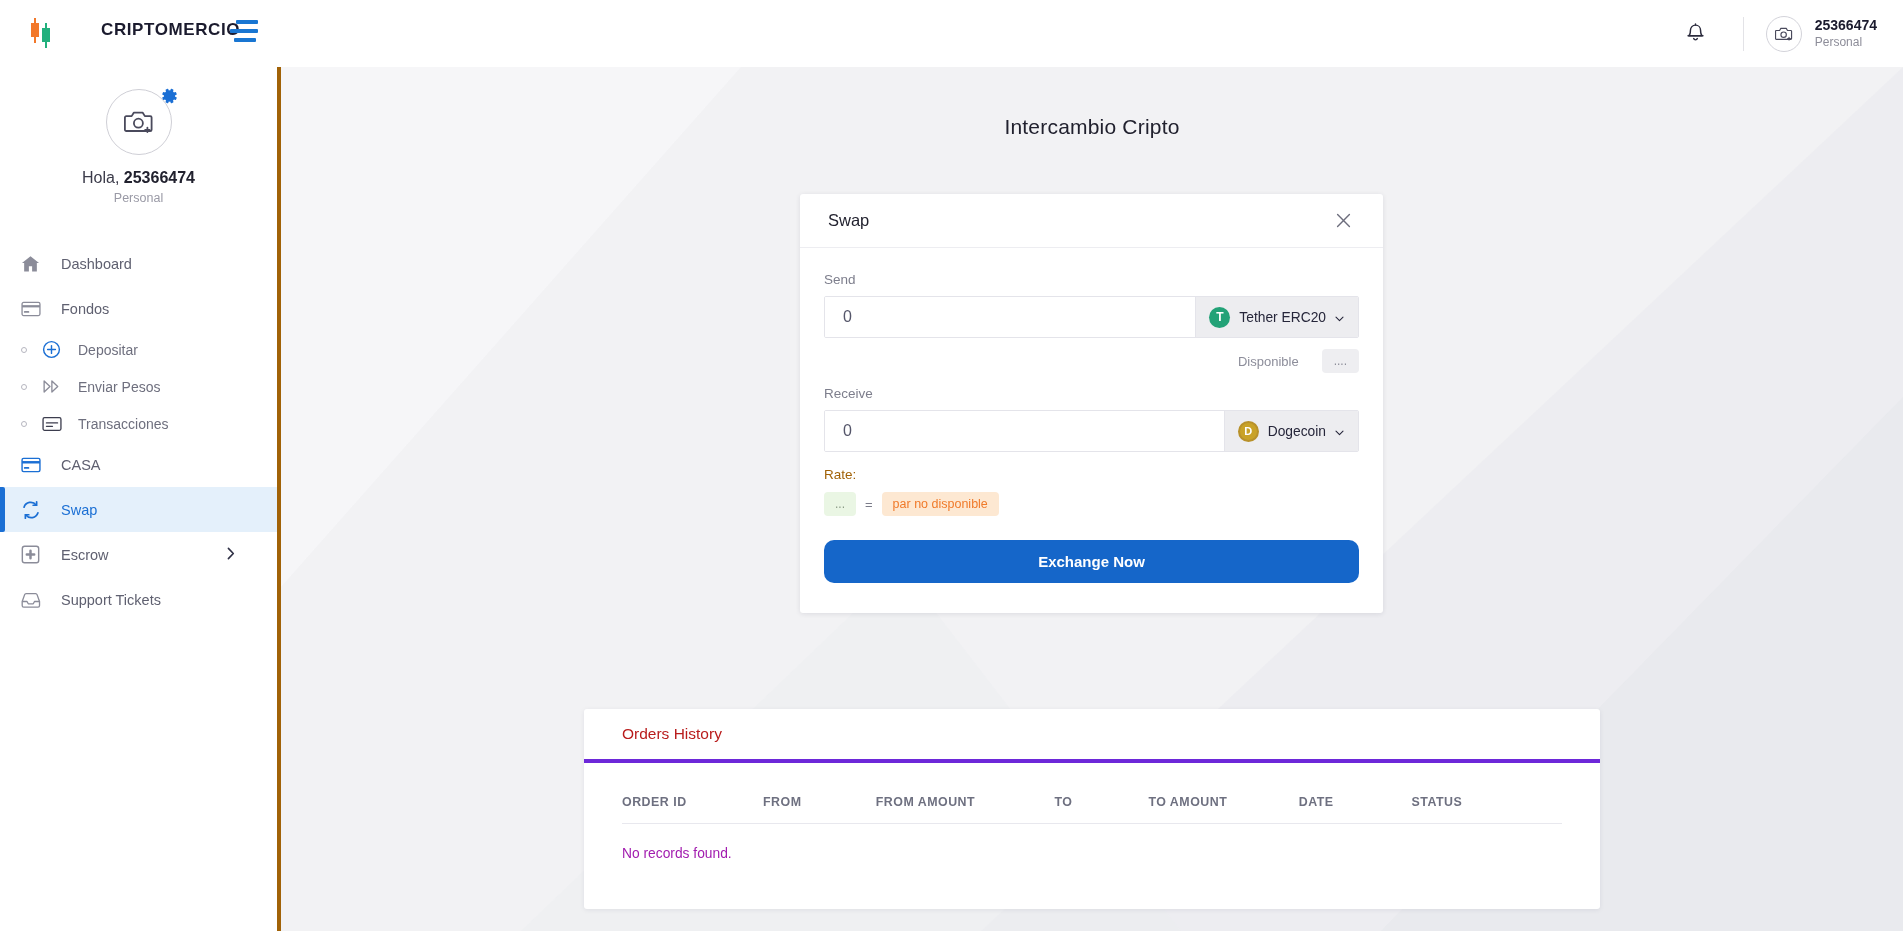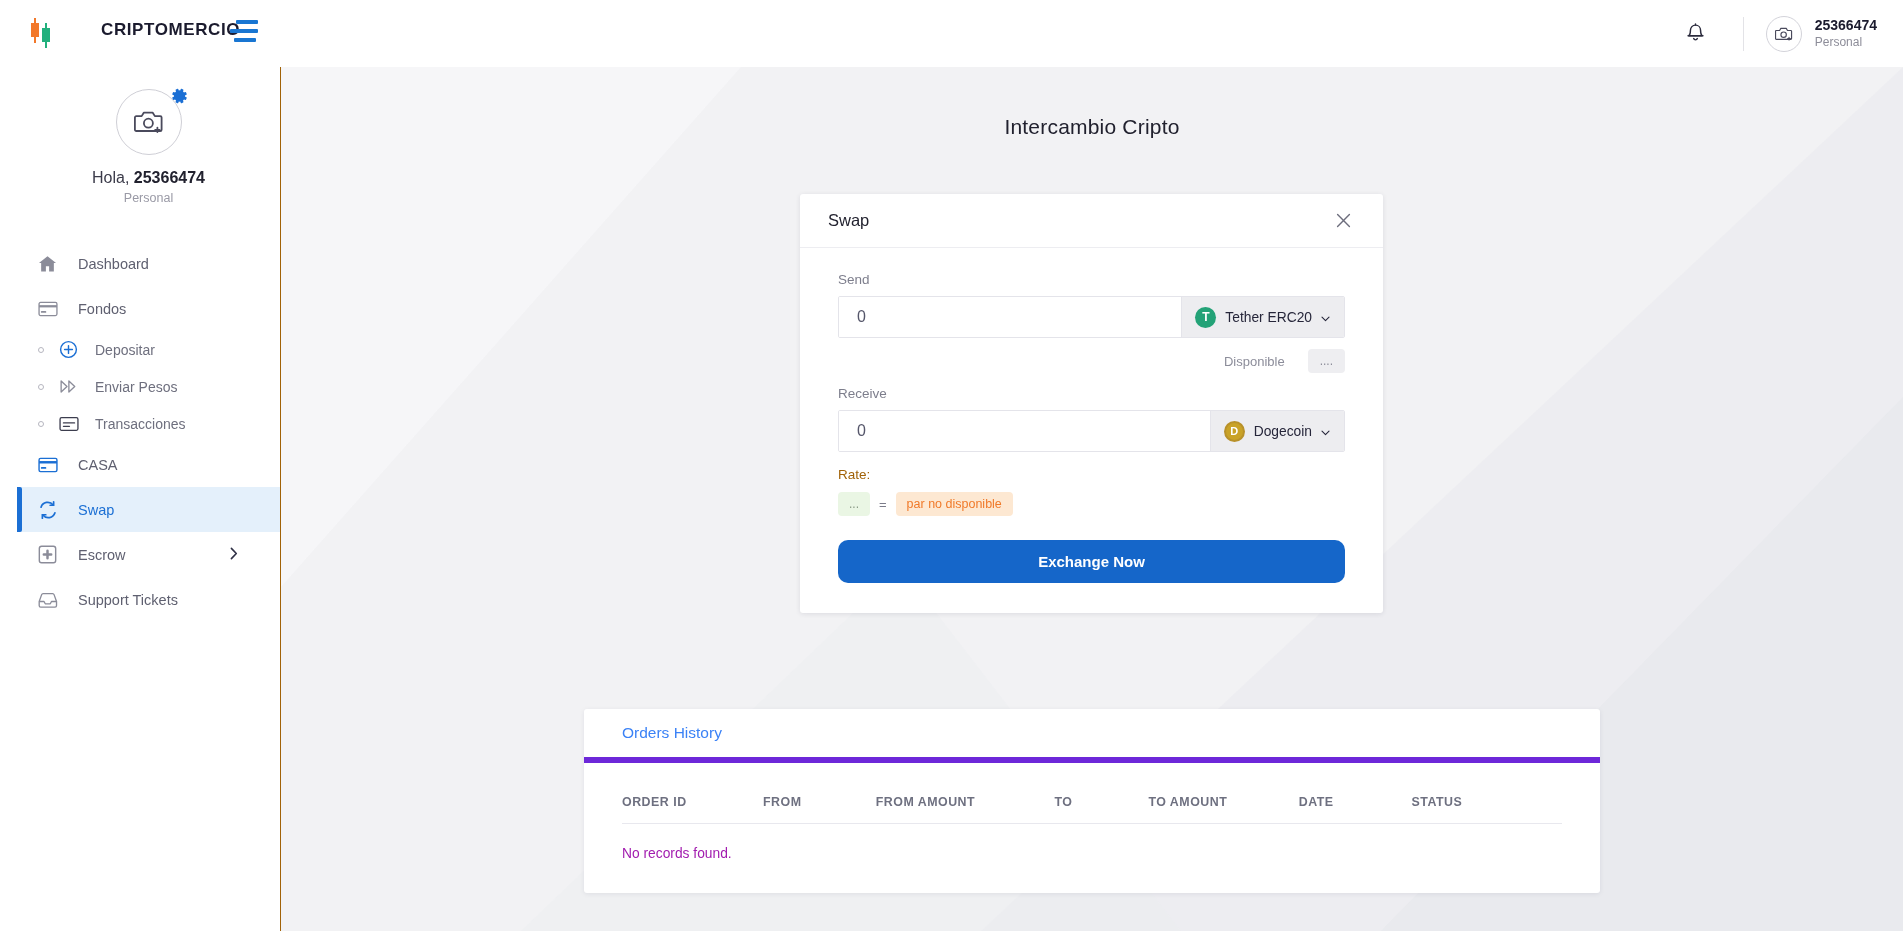--- a/index.html
+++ b/index.html
@@ -56,22 +56,22 @@
     align-items: center; justify-content: center;
   }
   .top-user { margin-left: 13px; line-height: 1.25; }
   .top-user-id { font-size: 14px; font-weight: bold; color: #1b1b2e; }
   .top-user-type { font-size: 12px; color: #8d8d99; }
 
   
   .sidebar {
     position: absolute; left: 0; top: 67px;
     width: 281px; height: 864px;
-    background: #ffffff; border-right: 1px solid #a16207;
-    overflow: hidden; z-index: 30; padding-left: 17px;
+    background: #ffffff; border-right: 4px solid #a16207;
+    overflow: hidden; z-index: 30;
   }
   .profile { padding: 22px 0 10px; text-align: center; }
   .profile-avatar-wrap {
     position: relative; width: 66px; height: 66px; margin: 0 auto;
   }
   .profile-avatar {
     width: 66px; height: 66px; border-radius: 50%;
     border: 1px solid #cfcfd6;
     display: flex; align-items: center; justify-content: center;
   }
@@ -139,21 +139,21 @@
     background: #fff; border-radius: 3px;
     box-shadow: 0 1px 5px rgba(30,30,60,.10);
   }
   .swap-head {
     height: 54px; display: flex; align-items: center;
     justify-content: space-between; padding: 0 28px;
     border-bottom: 1px solid #ededf1;
   }
   .swap-head-title { font-size: 16.5px; color: #22222f; }
   .close-x { cursor: pointer; padding: 4px; line-height: 0; }
-  .swap-body { padding: 24px 38px 30px; }
+  .swap-body { padding: 24px 24px 30px; }
   .fld-label { font-size: 13.5px; color: #7d7e8c; margin-bottom: 9px; }
   .amount-row {
     display: flex; border: 1px solid #e4e4ea; border-radius: 2px;
     height: 42px; overflow: hidden;
   }
   .amount-input {
     flex: 1; border: none; outline: none; background: #fff;
     font-size: 16px; color: #55566a; padding: 0 18px;
     font-family: "Liberation Sans", sans-serif;
   }
@@ -195,24 +195,24 @@
 
   
   .orders-card {
     position: absolute; z-index: 3;
     left: 303px; top: 642px; width: 1016px;
     background: #fff; border-radius: 3px;
     box-shadow: 0 1px 5px rgba(30,30,60,.08);
   }
   .orders-head {
     height: 54px; display: flex; align-items: center; padding: 0 38px;
-    border-bottom: 6px solid #6d28d9;
-    font-size: 15.5px; color: #3b82f6;
-  }
-  .orders-body { padding: 26px 38px 32px; }
+    border-bottom: 4px solid #6d28d9;
+    font-size: 15.5px; color: #b91c1c;
+  }
+  .orders-body { padding: 26px 38px 48px; }
   table { width: 100%; border-collapse: collapse; }
   th {
     text-align: left; font-size: 12.4px; color: #6e7080;
     font-weight: bold; letter-spacing: .5px;
     padding: 6px 0 14px; border-bottom: 1px solid #e8e8ee;
     white-space: nowrap;
   }
   .no-records { font-size: 13.8px; color: #a21caf; padding-top: 22px; }
 </style>
 </head>

